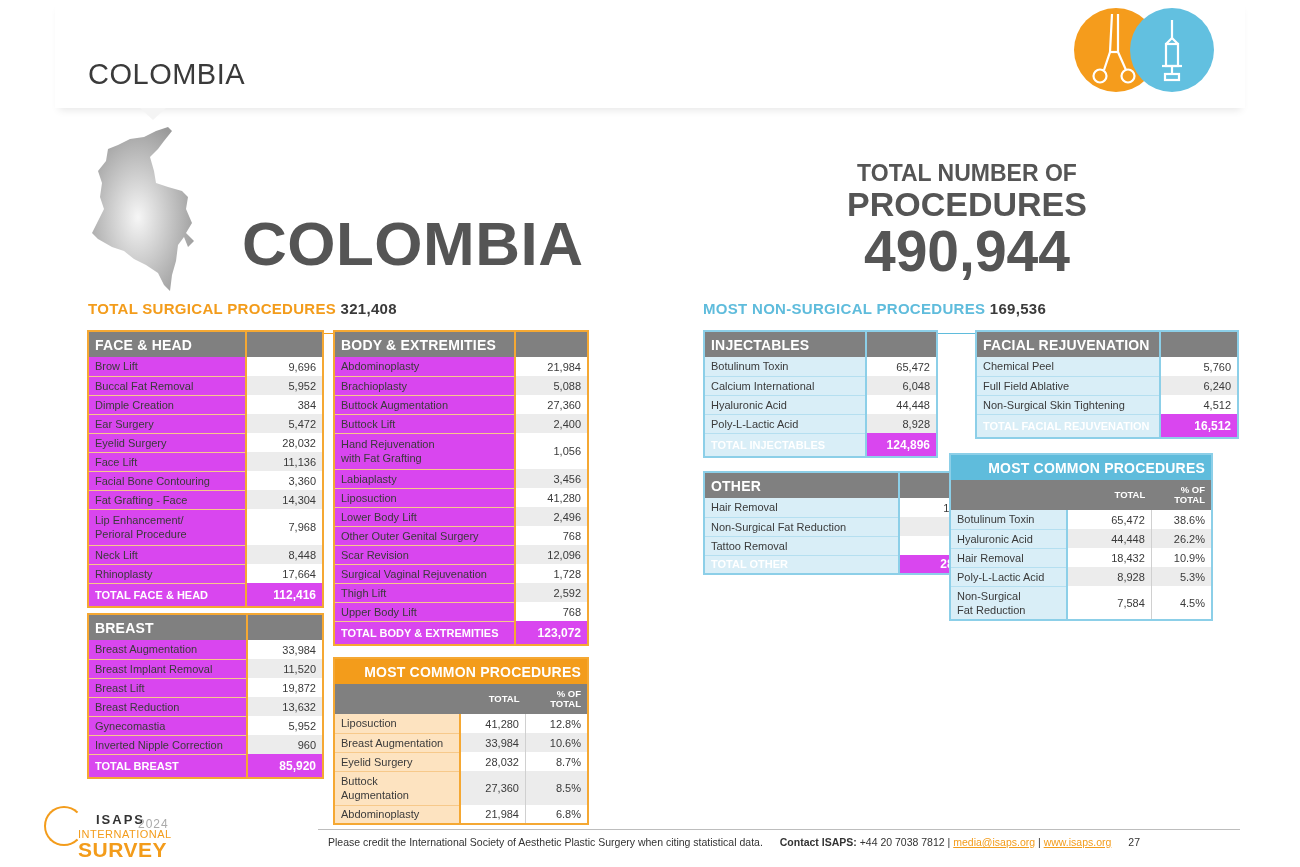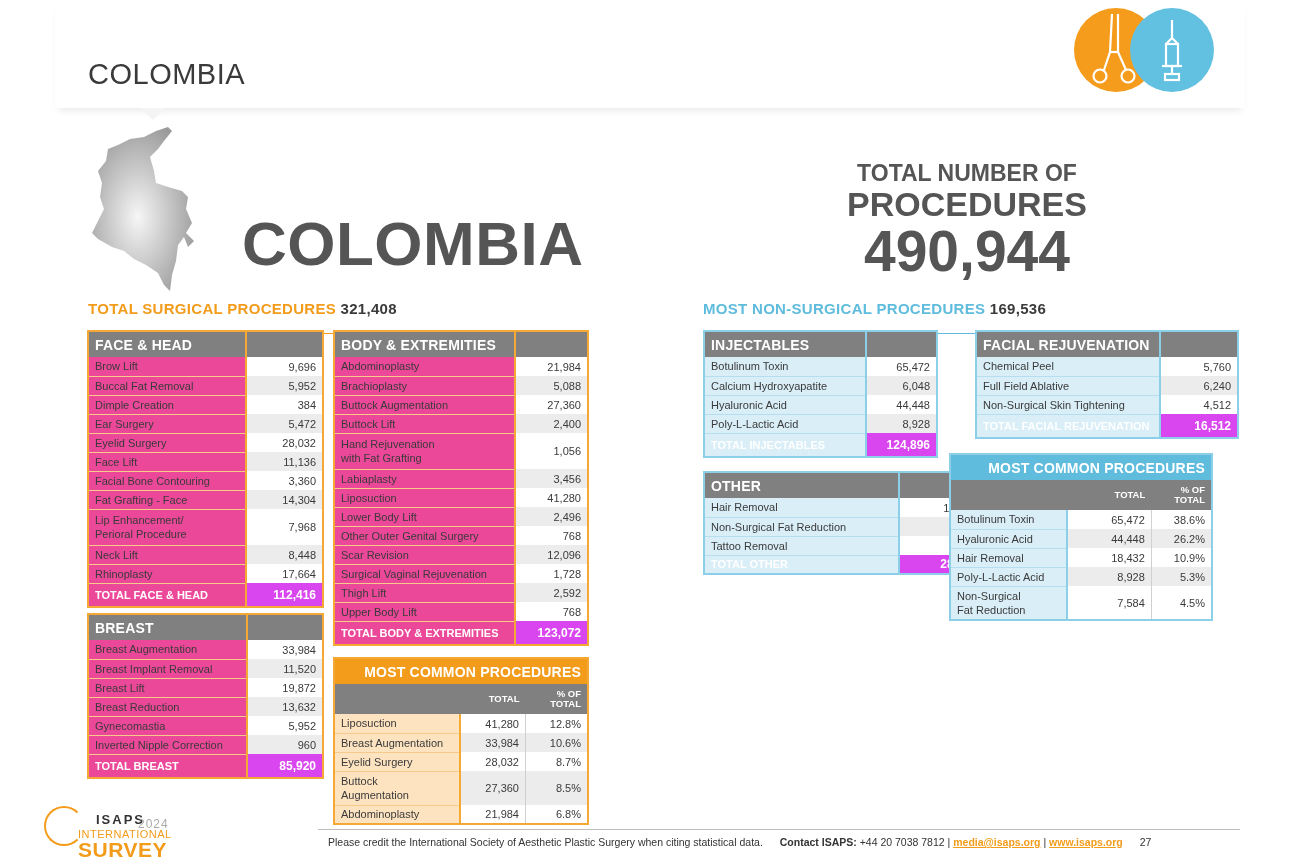--- a/index.html
+++ b/index.html
@@ -33,21 +33,21 @@
   .sec-title.nons { left: 703px; top: 300px; width: 510px; color: #5fbcdc; border-bottom: 1px solid #5fbcdc; }
 
   
   table.t { position: absolute; border-collapse: collapse; font-size: 11px; }
   table.t td, table.t th { padding: 0 6px; height: 19px; }
   table.t.orange { border: 2px solid #f5a833; }
   table.t.blue { border: 2px solid #8ccfe8; }
   table.t .hdr th { background: #808080; color: #fff; font-size: 14px; text-align: left; height: 26px; letter-spacing: 0.2px; }
   table.t.orange .hdr th:first-child { border-right: 2px solid #f5a833; }
   table.t.blue .hdr th:first-child { border-right: 2px solid #8ccfe8; }
-  table.t.orange td.name { background: #ec4899; border-bottom: 1px solid #f7c98a; border-right: 2px solid #f5a833; margin-top: 36px; }
+  table.t.orange td.name { background: #d946ef; border-bottom: 1px solid #f7c98a; border-right: 2px solid #f5a833; margin-top: 36px; }
   table.t.blue td.name { background: #d9eef7; border-bottom: 1px solid #b5dff0; border-right: 2px solid #8ccfe8; }
   table.t td.val { text-align: right; background: #fff; }
   table.t tr.alt td.val { background: #ececec; }
   table.t tr.tot td { background: #d946ef; color: #fff; font-weight: bold; font-size: 11px; height: 24px; }
   table.t.orange tr.tot td.name { border-right: 2px solid #f5a833; border-bottom: none; }
   table.t.blue tr.tot td.name { border-right: 2px solid #8ccfe8; border-bottom: none; }
   table.t tr.tot td.val { text-align: right; font-size: 12px; }
   table.t tr.two td { height: 36px; line-height: 14px; }
 
   
@@ -69,21 +69,21 @@
   
   .logo { position: absolute; left: 38px; top: 800px; width: 140px; height: 62px; }
   .logo .ring { position: absolute; left: 6px; top: 6px; width: 40px; height: 40px; border: 2px solid #f39c1b; border-radius: 50%; border-right-color: transparent; }
   .logo .isaps { position: absolute; left: 18px; top: 12px; font-size: 13px; font-weight: bold; letter-spacing: 2px; color: #333; margin-left: 40px; }
   .logo .year { position: absolute; left: 100px; top: 17px; font-size: 12px; color: #aaa; letter-spacing: 1px; }
   .logo .intl { position: absolute; left: 40px; top: 28px; font-size: 11px; color: #f39c1b; letter-spacing: 0.5px; }
   .logo .survey { position: absolute; left: 40px; top: 38px; font-size: 21px; font-weight: bold; color: #f39c1b; letter-spacing: 0.5px; }
   .footer-line { position: absolute; left: 318px; top: 829px; width: 922px; border-top: 1px solid #bdbdbd; }
   .footer { position: absolute; left: 328px; top: 836px; font-size: 10.5px; color: #333; white-space: nowrap; }
   .footer b { font-weight: bold; }
-  .footer a { color: #f39c1b; font-weight: bold; text-decoration: underline; }
+  .footer a { color: #f39c1b; font-weight: normal; text-decoration: underline; }
   .footer .sp { display: inline-block; width: 14px; }
   .footer .page { margin-left: 14px; }
 </style>
 </head>
 <body>
 
 <div class="topbar"></div>
 <div class="topbar-title">COLOMBIA</div>
 <div class="pointer"></div>
 
@@ -361,21 +361,21 @@
   <tbody>
       <tr class="hdr">
         <th>INJECTABLES</th>
         <th></th>
       </tr>
   <tr>
         <td class="name">Botulinum Toxin</td>
         <td class="val">65,472</td>
       </tr>
   <tr class="alt">
-        <td class="name">Calcium Hydroxyapatite</td>
+        <td class="name">Calcium International</td>
         <td class="val">6,048</td>
       </tr>
   <tr>
         <td class="name">Hyaluronic Acid</td>
         <td class="val">44,448</td>
       </tr>
   <tr class="alt">
         <td class="name">Poly-L-Lactic Acid</td>
         <td class="val">8,928</td>
       </tr>

